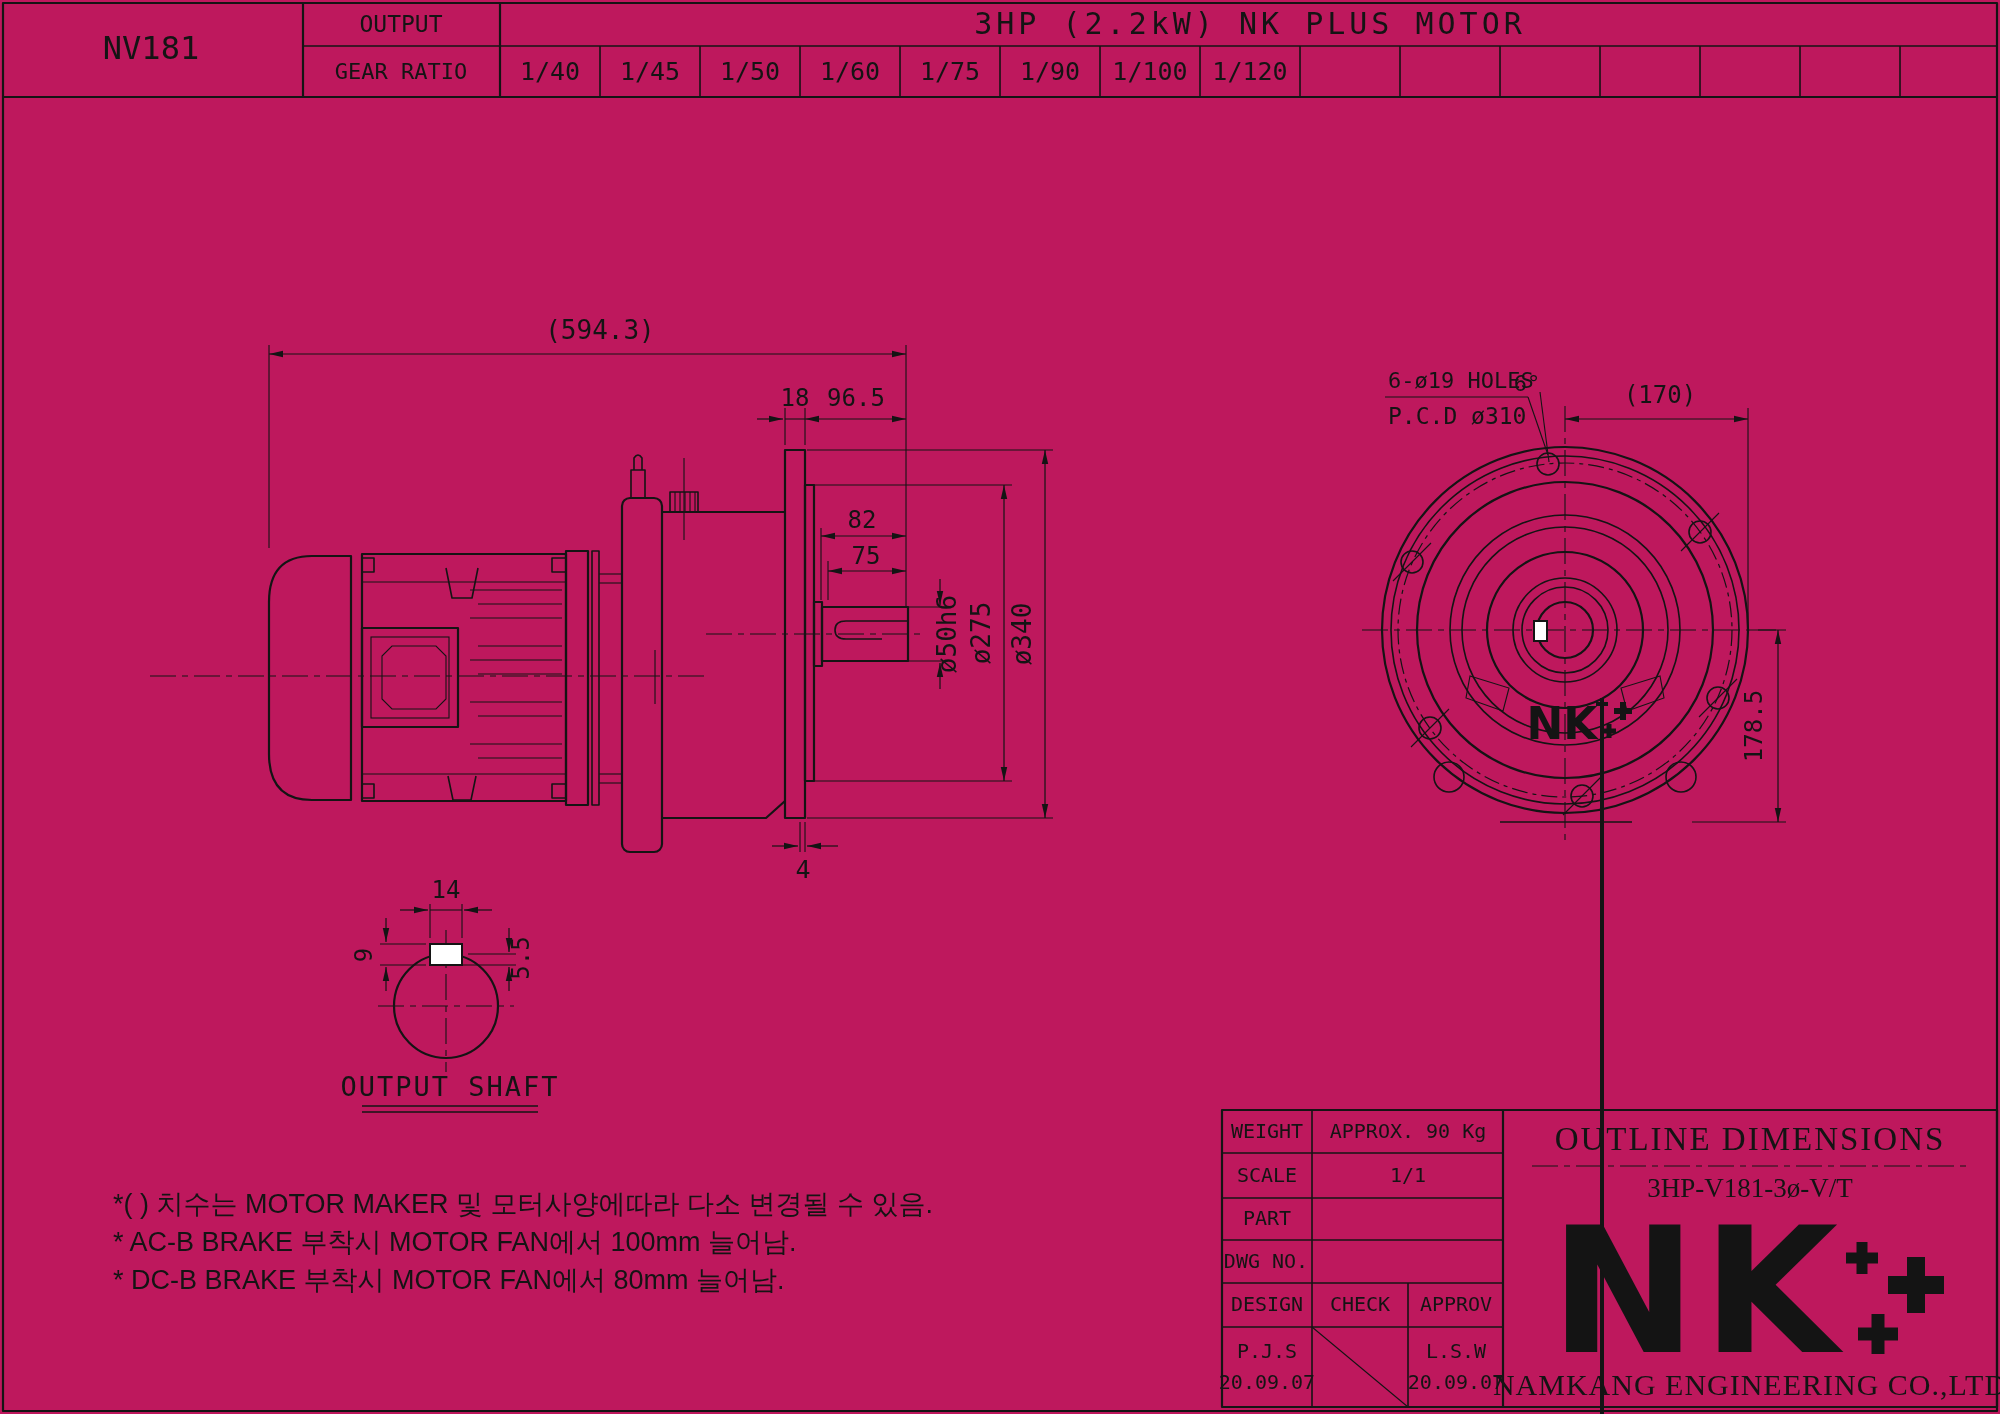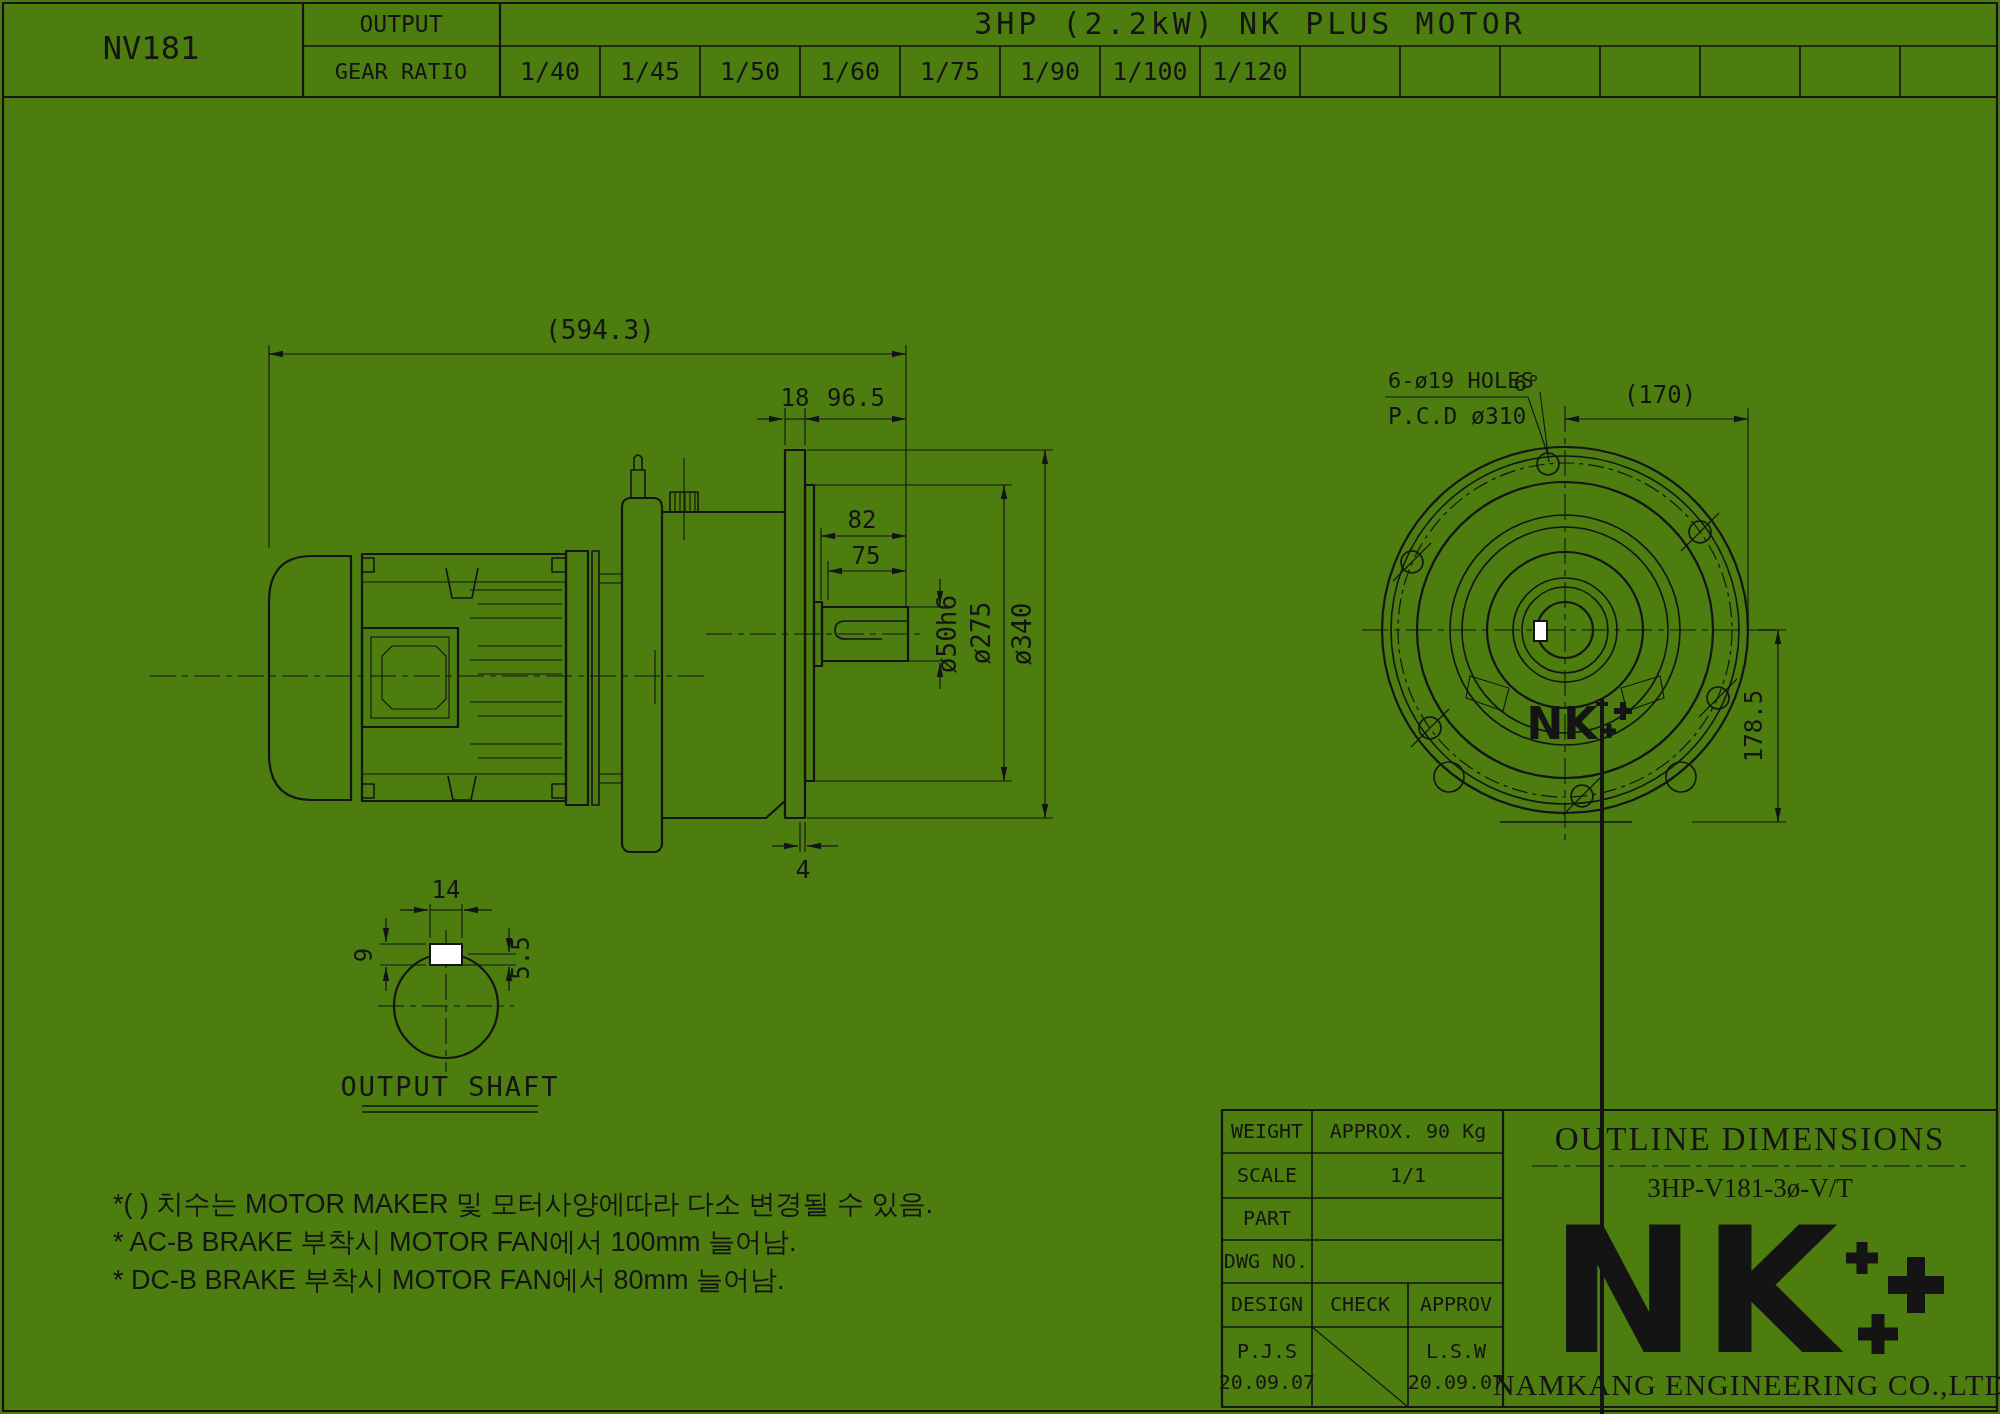--- a/index.html
+++ b/index.html
@@ -1,16 +1,16 @@
 <!DOCTYPE html>
 <html><head>
 <meta charset="utf-8">
 <style>
   html,body{margin:0;padding:0;background:#e8e8e8;}
-  .page{position:relative;width:2000px;height:1414px;background:#4d7c0f;margin:0 auto;
+  .page{position:relative;width:2000px;height:1414px;background:#be185d;margin:0 auto;
         font-family:"DejaVu Sans Mono",monospace;}
   svg{position:absolute;left:0;top:0;}
   
   .o2{stroke:#141414;stroke-width:2.2;fill:none;stroke-linejoin:round;}
   .o1{stroke:#141414;stroke-width:1.6;fill:none;stroke-linejoin:round;}
   .t {stroke:#141414;stroke-width:1.1;fill:none;}
   .d {stroke:#141414;stroke-width:1.2;fill:none;}
   .cl{stroke:#141414;stroke-width:1.1;fill:none;stroke-dasharray:26 6 6 6;}
   .clc{stroke:#141414;stroke-width:1.2;fill:none;stroke-dasharray:16 5 4 5;}
   .kw{stroke:#141414;stroke-width:2;fill:#ffffff;}

